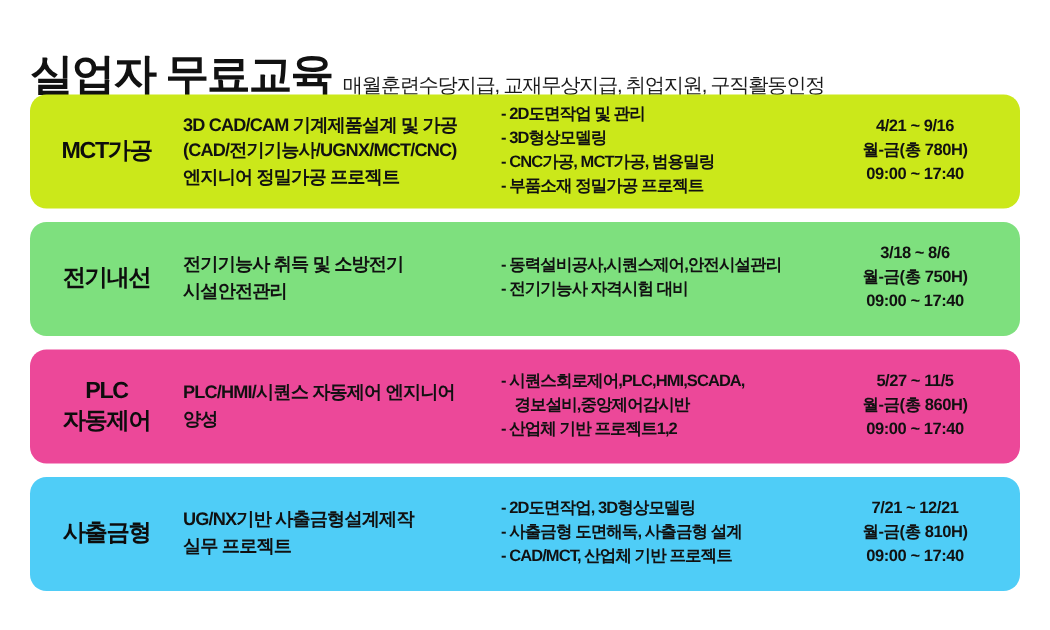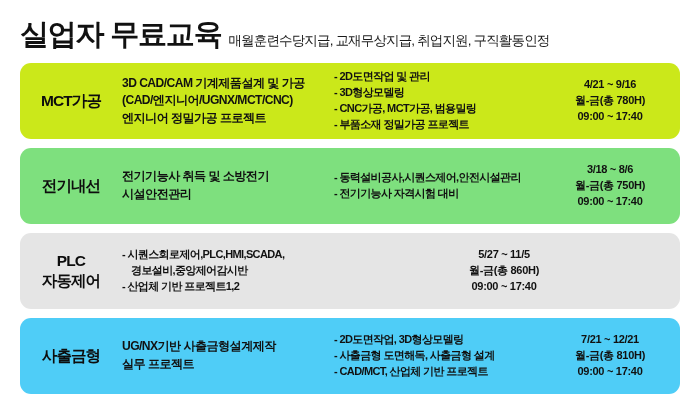--- a/index.html
+++ b/index.html
@@ -21,21 +21,21 @@
     width: 700px;
     height: 420px;
     box-sizing: border-box;
     background: #ffffff;
   }
 
   
   .header {
     position: absolute;
     left: 0;
-    top: 0;
+    top: 16px;
     width: 700px;
     height: 58px;
     display: flex;
     align-items: flex-end;
     padding-left: 20px;
     box-sizing: border-box;
   }
   .header-title {
     font-size: 29px;
     font-weight: bold;
@@ -142,21 +142,21 @@
   <div class="header">
     <div class="header-title">실업자 무료교육</div>
     <div class="header-subtitle">매월훈련수당지급, 교재무상지급, 취업지원, 구직활동인정</div>
   </div>
 
   <div class="rows">
       <div class="course-row" style="background: rgb(203, 232, 26);">
         <div class="col-name">MCT가공</div>
         <div class="col-title">
           <span class="tline">3D CAD/CAM 기계제품설계 및 가공</span>
-          <span class="tline">(CAD/엔지니어/UGNX/MCT/CNC)</span>
+          <span class="tline">(CAD/전기기능사/UGNX/MCT/CNC)</span>
           <span class="tline">엔지니어 정밀가공 프로젝트</span>
         </div>
         <div class="col-detail">
           <span class="dline">- 2D도면작업 및 관리</span>
           <span class="dline">- 3D형상모델링</span>
           <span class="dline">- CNC가공, MCT가공, 범용밀링</span>
           <span class="dline">- 부품소재 정밀가공 프로젝트</span>
         </div>
         <div class="col-sched">
           <span class="sline">4/21 ~ 9/16</span>
@@ -173,23 +173,27 @@
         <div class="col-detail">
           <span class="dline">- 동력설비공사,시퀀스제어,안전시설관리</span>
           <span class="dline">- 전기기능사 자격시험 대비</span>
         </div>
         <div class="col-sched">
           <span class="sline">3/18 ~ 8/6</span>
           <span class="sline">월-금(총 750H)</span>
           <span class="sline">09:00 ~ 17:40</span>
         </div>
       </div>
-      <div class="course-row" style="background: #e5e5e5;">
+      <div class="course-row" style="background: #ec4899;">
         <div class="col-name">PLC
 자동제어</div>
+        <div class="col-title">
+          <span class="tline">PLC/HMI/시퀀스 자동제어 엔지니어</span>
+          <span class="tline">양성</span>
+        </div>
         <div class="col-detail">
           <span class="dline">- 시퀀스회로제어,PLC,HMI,SCADA,</span>
           <span class="dline cont">경보설비,중앙제어감시반</span>
           <span class="dline">- 산업체 기반 프로젝트1,2</span>
         </div>
         <div class="col-sched">
           <span class="sline">5/27 ~ 11/5</span>
           <span class="sline">월-금(총 860H)</span>
           <span class="sline">09:00 ~ 17:40</span>
         </div>

